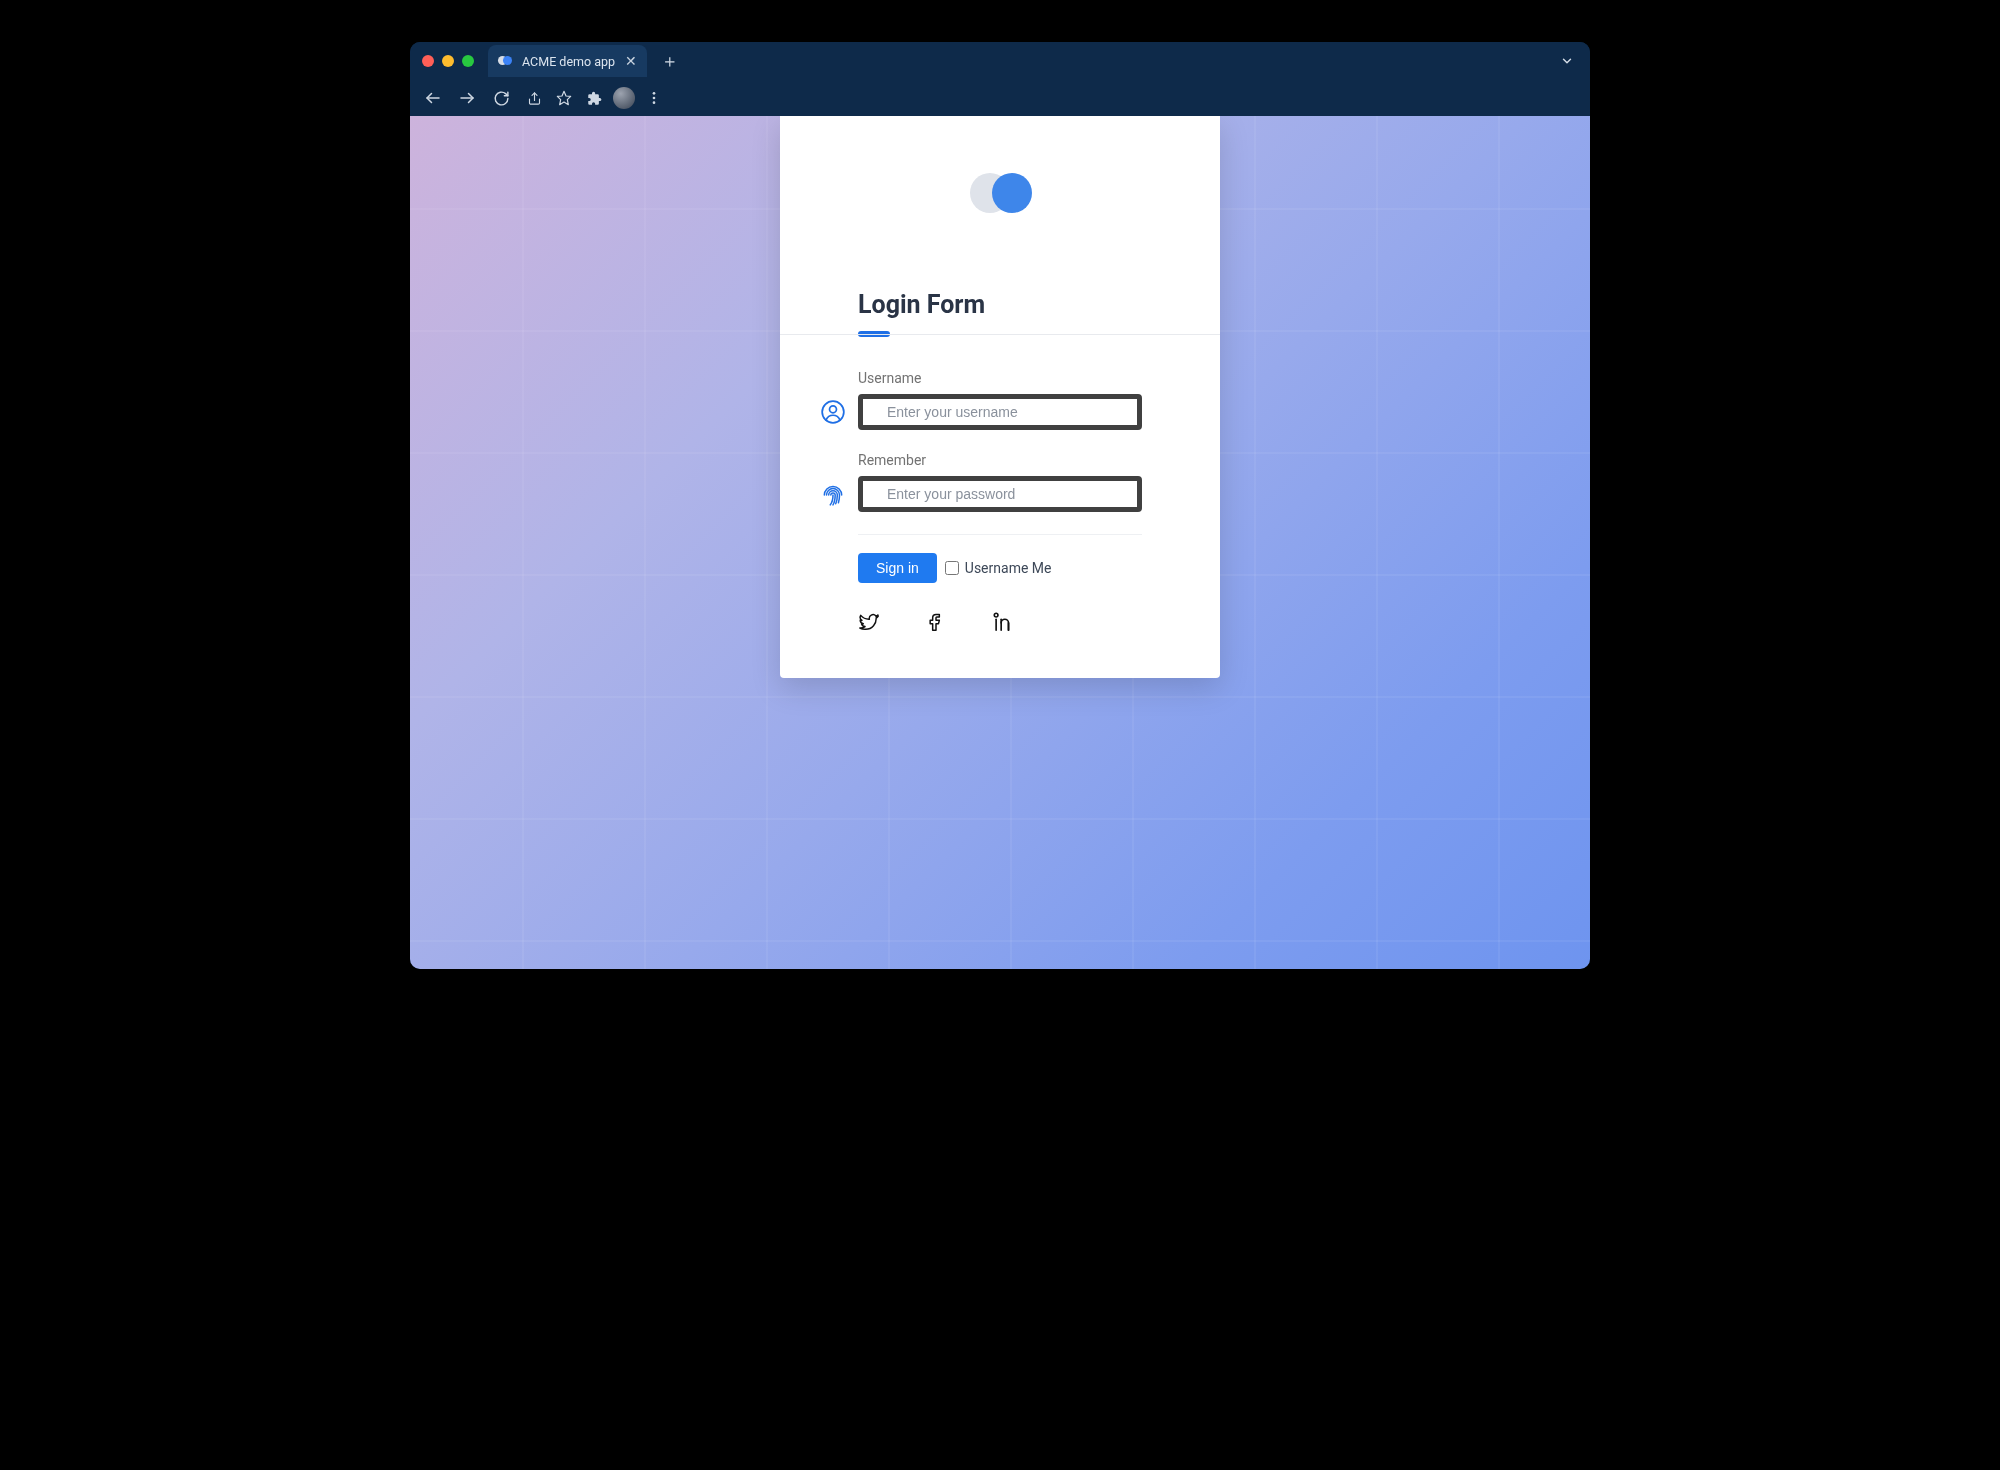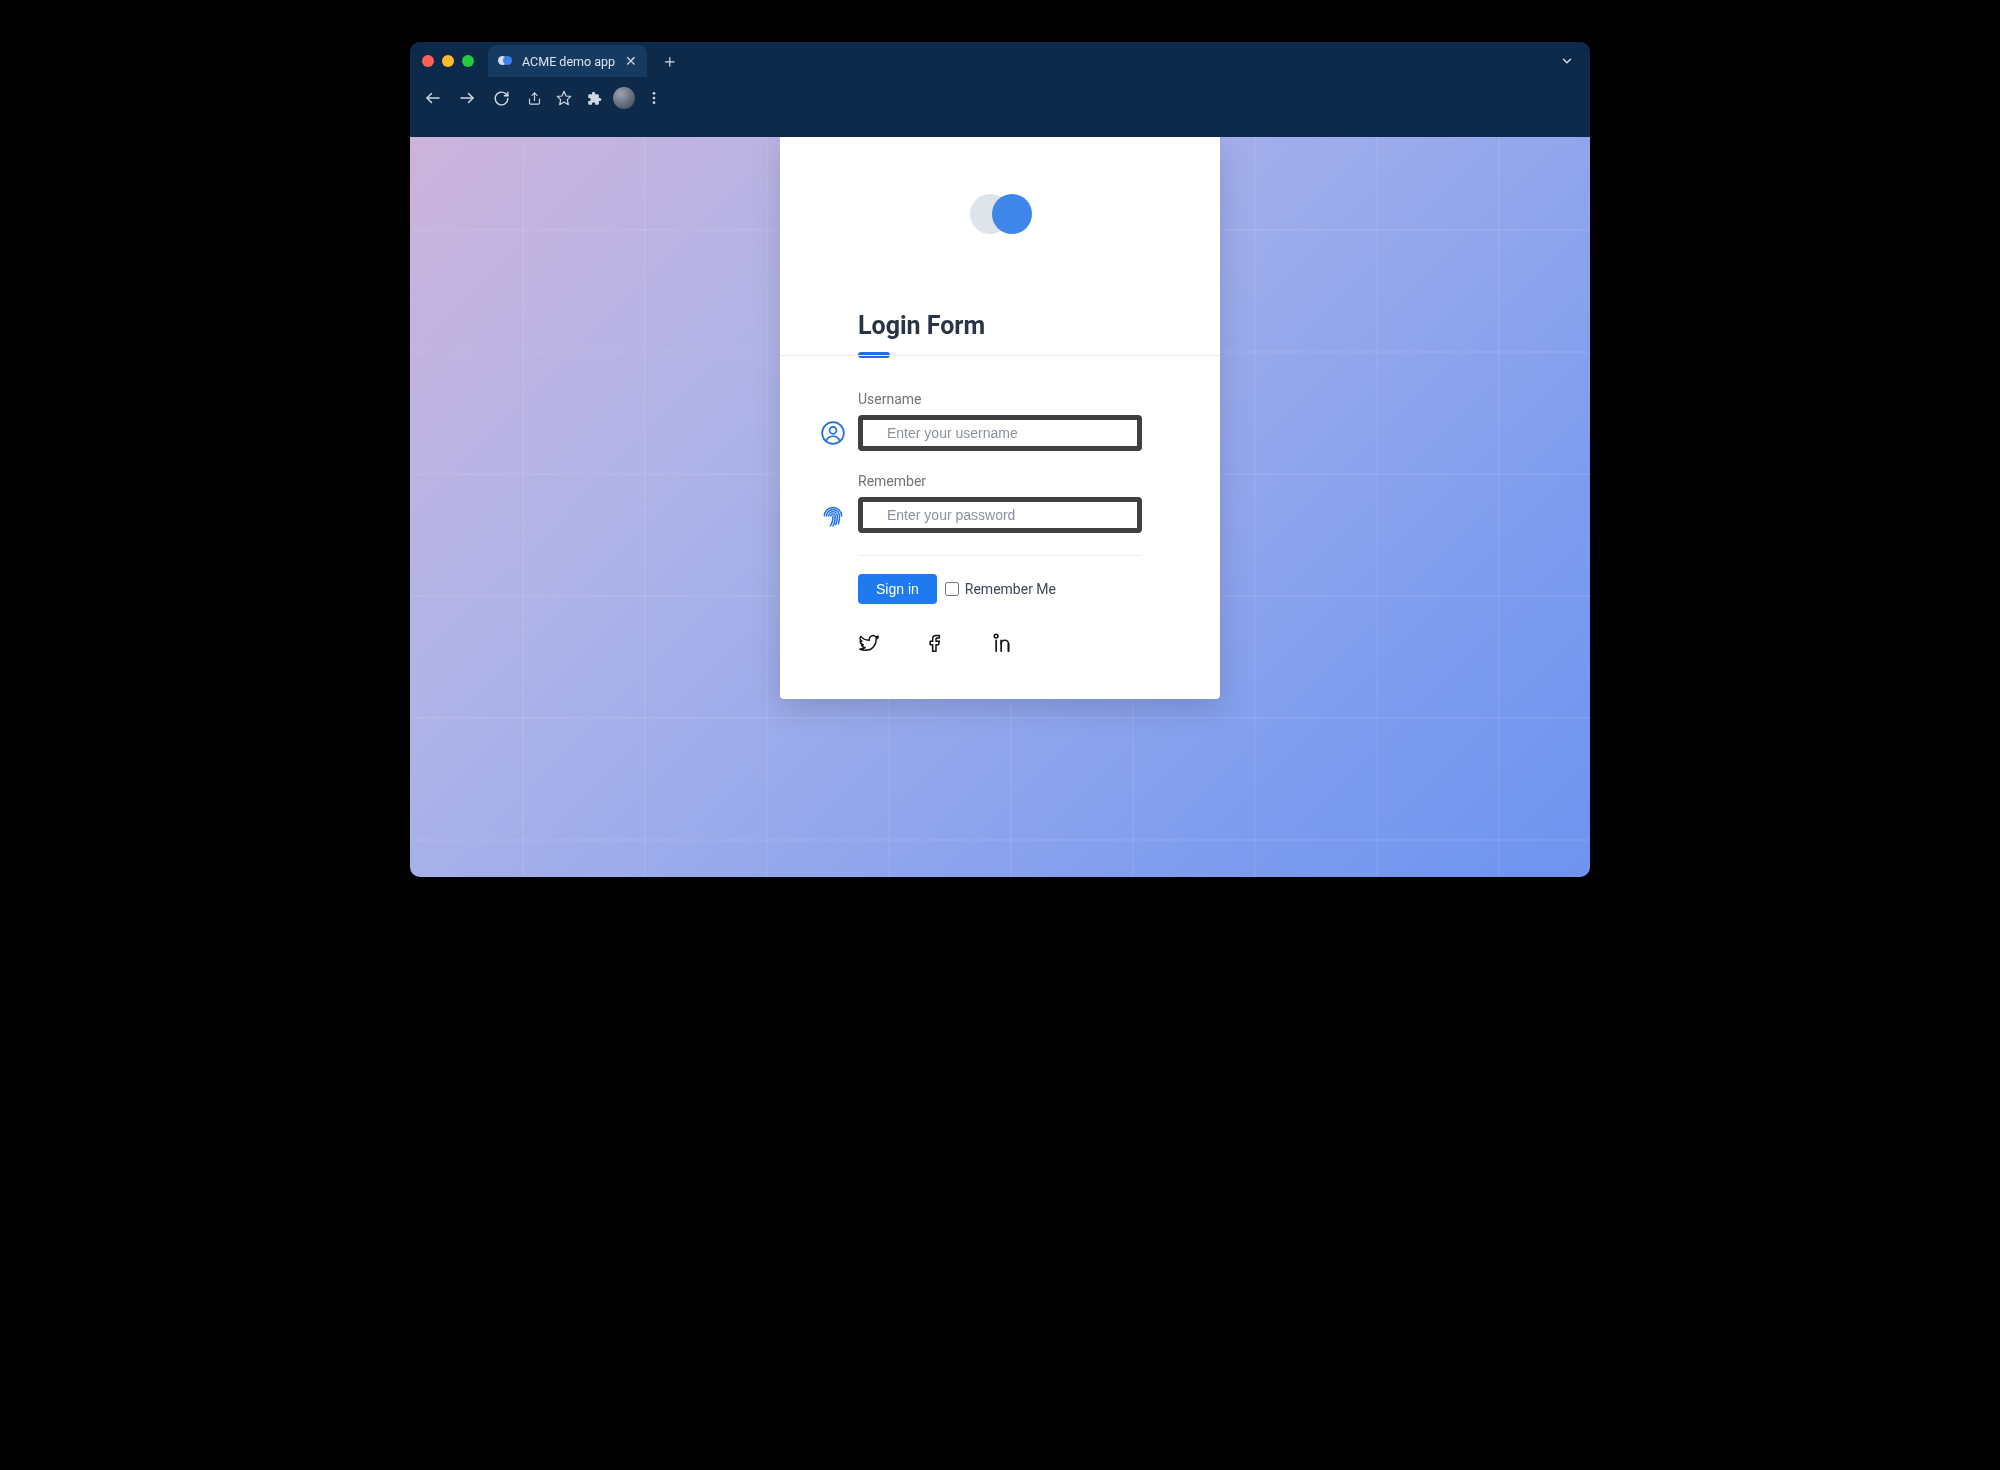--- a/index.html
+++ b/index.html
@@ -93,26 +93,25 @@
   .url-bar .lock{ color:#e7edf3; font-size:12px;}
   .url-actions .nav-btn, .right-icons .nav-btn{ width:28px; height:28px;}
   .right-icons{ display:flex; gap:2px; align-items:center;}
   .avatar-dot{
     width:22px; height:22px; border-radius:50%;
     background: radial-gradient(circle at 35% 30%, #9ca3af, #374151);
   }
 
   
   .viewport{
-    height: 740px;
+    height: 853px;
     position:relative;
     overflow:hidden;
     
     background: linear-gradient(135deg, #cdb3dc 0%, #b0b4e8 30%, #97a9ec 55%, #7d9cef 80%, #6e94ef 100%);
-    margin-top: 21px;
   }
   
   .grid-overlay{
     position:absolute; inset:0;
     background-image:
       linear-gradient(rgba(255,255,255,.06) 2px, transparent 2px),
       linear-gradient(90deg, rgba(255,255,255,.06) 2px, transparent 2px);
     background-size: 122px 122px;
     background-position: -10px -30px;
     pointer-events:none;
@@ -329,21 +328,21 @@
           </div>
         </div>
 
         <hr class="thin">
 
         <div class="action-row">
           <button class="btn-primary">Sign in</button>
 
           <label class="remember">
             <input type="checkbox" style="">
-            <span>Remember Me</span>
+            <span>Username Me</span>
           </label>
         </div>
 
         <div class="social-row">
           <span class="social">
             <svg width="22" height="22" viewBox="0 0 24 24" fill="none" stroke="currentColor" stroke-width="1.6" stroke-linecap="round" stroke-linejoin="round">
                 <path d="M22 4.5c-.8.4-1.7.7-2.6.8a4.1 4.1 0 0 0-7 3.7A11.6 11.6 0 0 1 3 4.8a4.1 4.1 0 0 0 1.3 5.5c-.7 0-1.3-.2-1.9-.5 0 2 1.4 3.8 3.4 4.2-.6.2-1.3.2-1.9.1a4.1 4.1 0 0 0 3.8 2.9A8.3 8.3 0 0 1 2 18.6 11.7 11.7 0 0 0 8.3 20c7.5 0 11.7-6.4 11.5-12.1.8-.6 1.5-1.3 2.2-2.1-.7.3-1.5.5-2.3.6.8-.5 1.5-1.3 1.8-2z"></path>
               </svg>
           </span>
           <span class="social">

